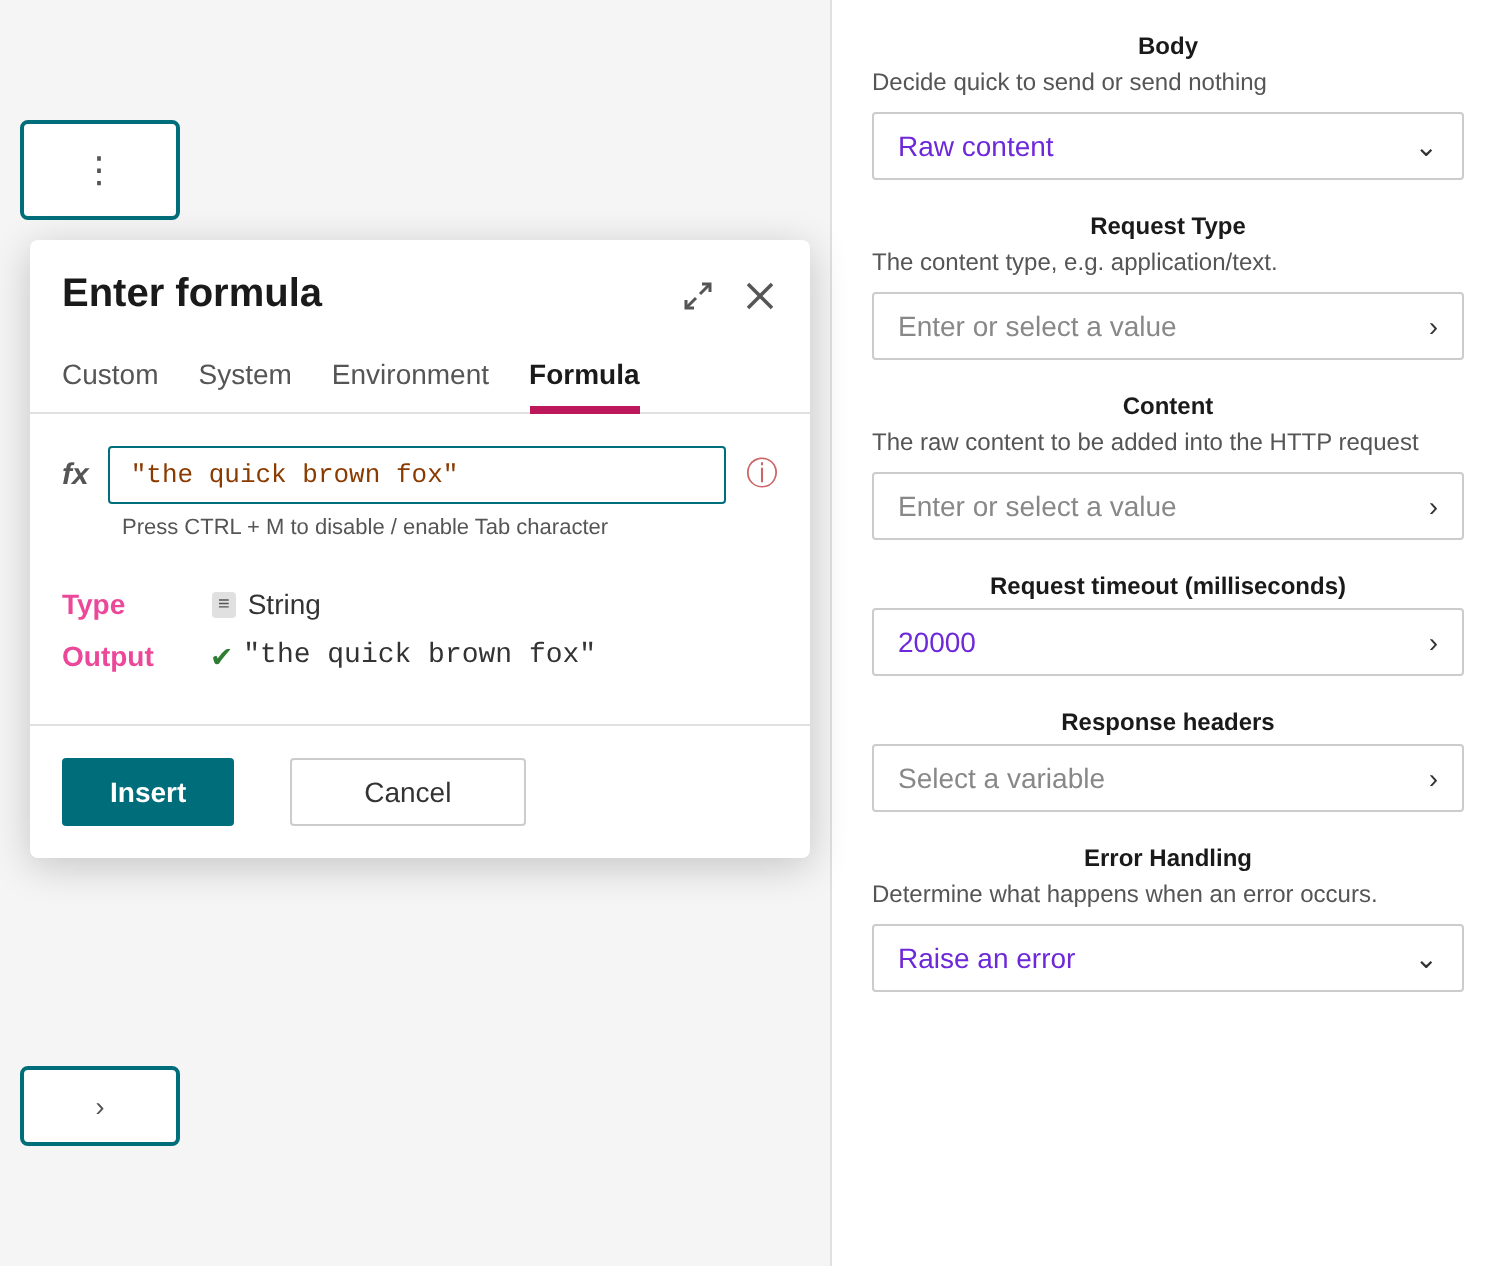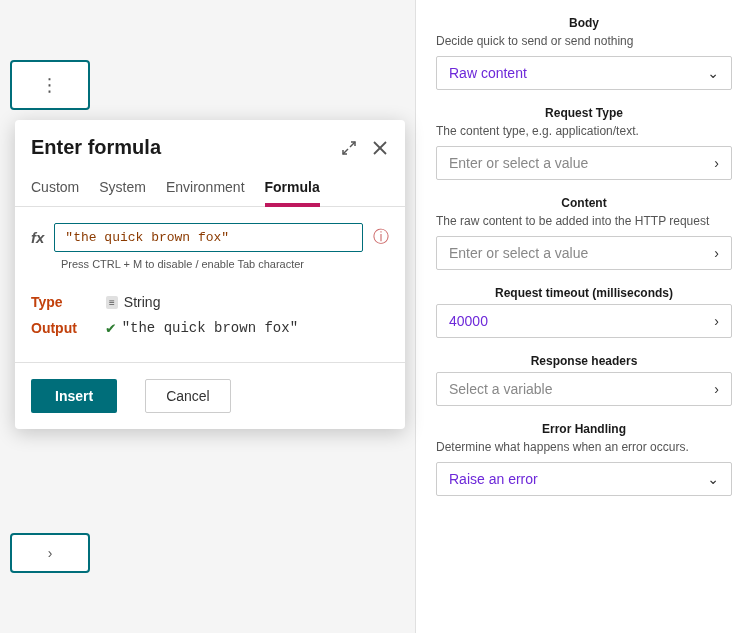--- a/index.html
+++ b/index.html
@@ -180,21 +180,21 @@
       display: flex;
       align-items: center;
       gap: 20px;
       margin-bottom: 8px;
     }
 
     .label-bold {
       font-weight: 700;
       font-size: 14px;
       min-width: 55px;
-      color: #c2410c;
+      color: #ec4899;
     }
 
     .type-value {
       display: flex;
       align-items: center;
       gap: 6px;
       color: #333;
       font-size: 14px;
     }
 
@@ -237,21 +237,21 @@
       border-radius: 2px;
       font-size: 14px;
       font-weight: 600;
       cursor: pointer;
     }
 
     .btn-cancel {
       background: white;
       color: #333;
       border: 1px solid #ccc;
-      padding: 8px 20px;
+      padding: 8px 36px;
       border-radius: 2px;
       font-size: 14px;
       cursor: pointer;
     }
 
     
     .right-panel {
       flex: 1;
       height: 633px;
       background: white;
@@ -409,21 +409,21 @@
     <div class="section-desc">The raw content to be added into the HTTP request</div>
     <div class="dropdown-field">
       <span class="field-text placeholder-text">Enter or select a value</span>
       <span class="dropdown-chevron">›</span>
     </div>
   </div>
 
   <div class="section-group">
     <div class="section-label">Request timeout (milliseconds)</div>
     <div class="dropdown-field">
-      <span class="field-text">40000</span>
+      <span class="field-text">20000</span>
       <span class="dropdown-chevron">›</span>
     </div>
   </div>
 
   <div class="section-group">
     <div class="section-label">Response headers</div>
     <div class="dropdown-field">
       <span class="field-text placeholder-text">Select a variable</span>
       <span class="dropdown-chevron">›</span>
     </div>

